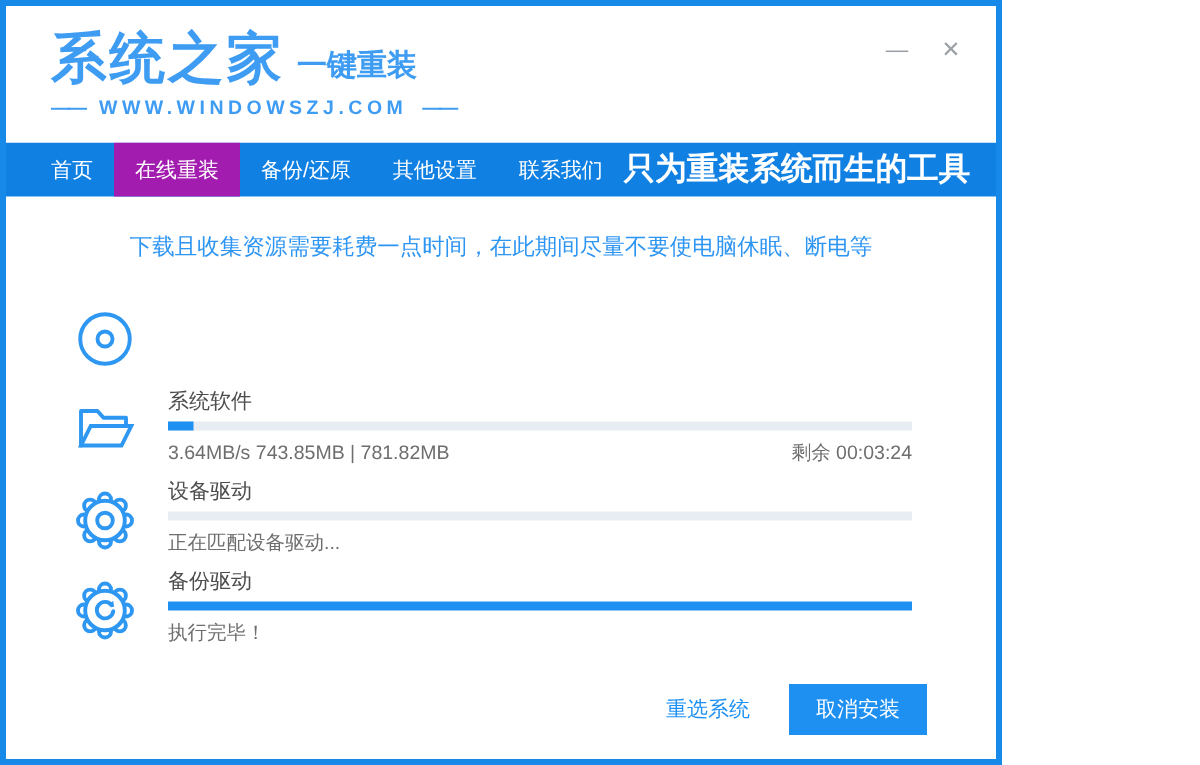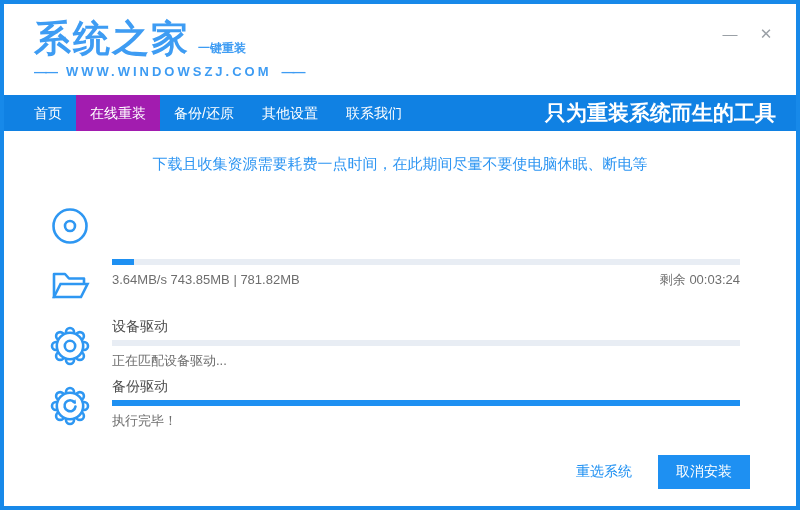--- a/index.html
+++ b/index.html
@@ -2,31 +2,31 @@
 <html><head>
 <meta charset="utf-8">
 <style>
   * { margin:0; padding:0; box-sizing:border-box; }
   body {
     width:800px; height:510px;
     font-family:"Liberation Sans","DejaVu Sans",sans-serif;
     background:#fff;
   }
   .window {
-    width:800px; height:510px;
+    width:668px; height:510px;
     border:4px solid #1789E9;
     background:#fff;
     position:relative;
     overflow:hidden;
   }
   
   .header { height:91px; position:relative; padding:16px 0 0 30px; background:#fff; }
   .logo-row { display:flex; align-items:flex-end; }
   .logo-title { font-size:37px; font-weight:bold; color:#3E9CF3; letter-spacing:2px; line-height:1; }
-  .logo-sub { font-size:12px; font-weight:bold; color:#3E9CF3; margin:0 0 3px 8px; line-height:1; }
+  .logo-sub { font-size:20px; font-weight:bold; color:#3E9CF3; margin:0 0 3px 8px; line-height:1; }
   .logo-url-row { display:flex; align-items:center; gap:10px; margin-top:7px; }
   .logo-dash { color:#3E9CF3; font-weight:bold; font-size:13px; letter-spacing:-2px; }
   .logo-url { color:#3E9CF3; font-weight:bold; font-size:13px; letter-spacing:3px; }
   .win-controls { position:absolute; top:20px; right:20px; display:flex; gap:16px; }
   .win-btn { color:#9aa0a6; font-size:15px; width:20px; height:20px; text-align:center; line-height:20px; cursor:pointer; }
   
   .nav { display:flex; height:36px; background:#1081E3; padding-left:16px; align-items:stretch; }
   .tab { color:#fff; font-size:14px; line-height:36px; padding:0 14px; white-space:nowrap; cursor:pointer; }
   .tab.active { background:#a21caf; }
   .slogan { margin-left:auto; color:#fff; font-size:21px; font-weight:bold; line-height:36px; padding-right:20px; white-space:nowrap; }
@@ -89,20 +89,21 @@
           <circle class="st" cx="22" cy="20" r="5"></circle>
         </svg>
       </div>
 
       <div class="task-row">
         <svg class="task-icon" viewBox="0 0 44 44">
           <path class="st" d="M6 32 V9 h11 l4 4.5 h15 v5.5"></path>
           <path class="stw" d="M6 32 L12.5 19 h27 L33 32 Z"></path>
         </svg>
         <div class="task-body">
+          <div class="task-label">系统软件</div>
           <div class="bar-track">
             <div class="bar-fill" style="width: 3.5%;"></div>
           </div>
           <div class="task-stats">
             <span>3.64MB/s 743.85MB | 781.82MB</span>
             <span>剩余 00:03:24</span>
           </div>
         </div>
       </div>
 

